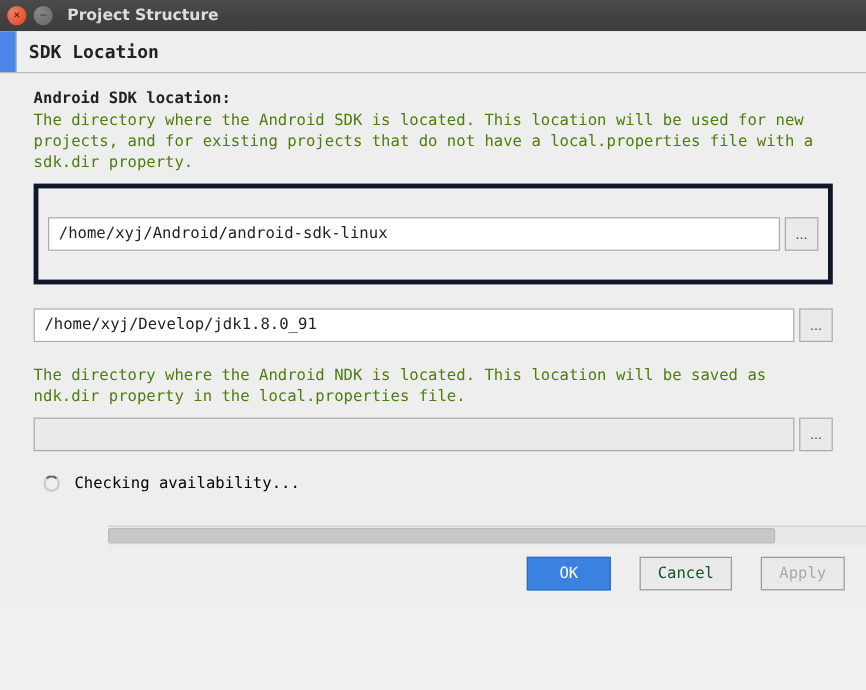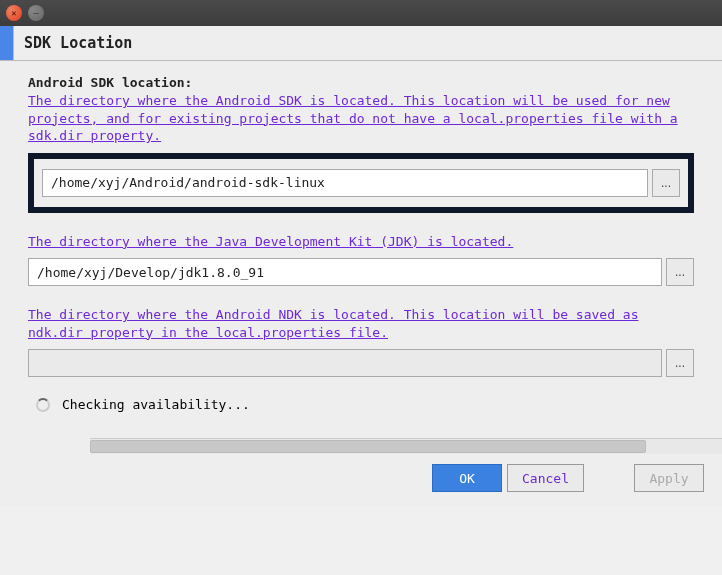--- a/index.html
+++ b/index.html
@@ -78,33 +78,32 @@
     }
     .section {
       margin-bottom: 20px;
     }
     .section-title {
       font-weight: bold;
       color: #222;
       margin-bottom: 2px;
     }
     .section-desc {
-      color: #6d28d9;
+      color: #4d7c0f;
       line-height: 1.35;
       margin-bottom: 8px;
-      text-decoration: underline;
     }
     .input-row {
       display: flex;
       gap: 4px;
       align-items: center;
     }
     .input-row.highlighted {
-      border: 6px solid #0f172a;
-      padding: 10px 8px;
+      border: 4px solid #0f172a;
+      padding: 24px 8px;
     }
     .path-input {
       flex: 1;
       height: 28px;
       padding: 4px 8px;
       font-family: inherit;
       font-size: 13px;
       border: 1px solid #aaa;
       background: #fff;
       color: #222;
@@ -151,52 +150,52 @@
       top: 1px;
       height: 13px;
       width: 88%;
       background: #c8c8c8;
       border: 1px solid #bbb;
       border-radius: 2px;
     }
     .button-row {
       display: flex;
       justify-content: flex-end;
-      gap: 5px;
+      gap: 24px;
       padding: 10px 18px 14px 0;
       background: #eeeeee;
     }
     .dlg-btn {
       min-width: 70px;
       height: 28px;
       padding: 0 14px;
       border: 1px solid #999;
       background: #eaeaea;
       cursor: pointer;
       font-family: inherit;
       font-size: 13px;
-      color: #6d28d9;
+      color: #14532d;
     }
     .dlg-btn.primary {
       background: #3b82e0;
       border-color: #2a6bc4;
       color: #fff;
     }
     .dlg-btn.disabled {
       color: #aaa;
       cursor: default;
-      margin-left: 45px;
     }
   </style>
 </head>
 <body>
 
 <div class="titlebar">
   <div class="window-btn btn-close">✕</div>
   <div class="window-btn btn-min">–</div>
+  <div class="title-text">Project Structure</div>
 </div>
 
 <div class="dialog-body">
 
   <div class="header-row">
     <div class="blue-tab"></div>
     <div class="page-heading">SDK Location</div>
   </div>
 
   <div class="content">
@@ -204,21 +203,20 @@
     <div class="section">
       <div class="section-title">Android SDK location:</div>
       <div class="section-desc">The directory where the Android SDK is located. This location will be used for new projects, and for existing projects that do not have a local.properties file with a sdk.dir property.</div>
       <div class="input-row highlighted">
         <input type="text" class="path-input" value="/home/xyj/Android/android-sdk-linux" style="">
         <button class="browse-btn">...</button>
       </div>
     </div>
 
     <div class="section">
-      <div class="section-desc">The directory where the Java Development Kit (JDK) is located.</div>
       <div class="input-row">
         <input type="text" class="path-input" value="/home/xyj/Develop/jdk1.8.0_91" style="">
         <button class="browse-btn">...</button>
       </div>
     </div>
 
     <div class="section">
       <div class="section-desc">The directory where the Android NDK is located. This location will be saved as ndk.dir property in the local.properties file.</div>
       <div class="input-row">
         <input type="text" class="path-input disabled" value="" style="">

